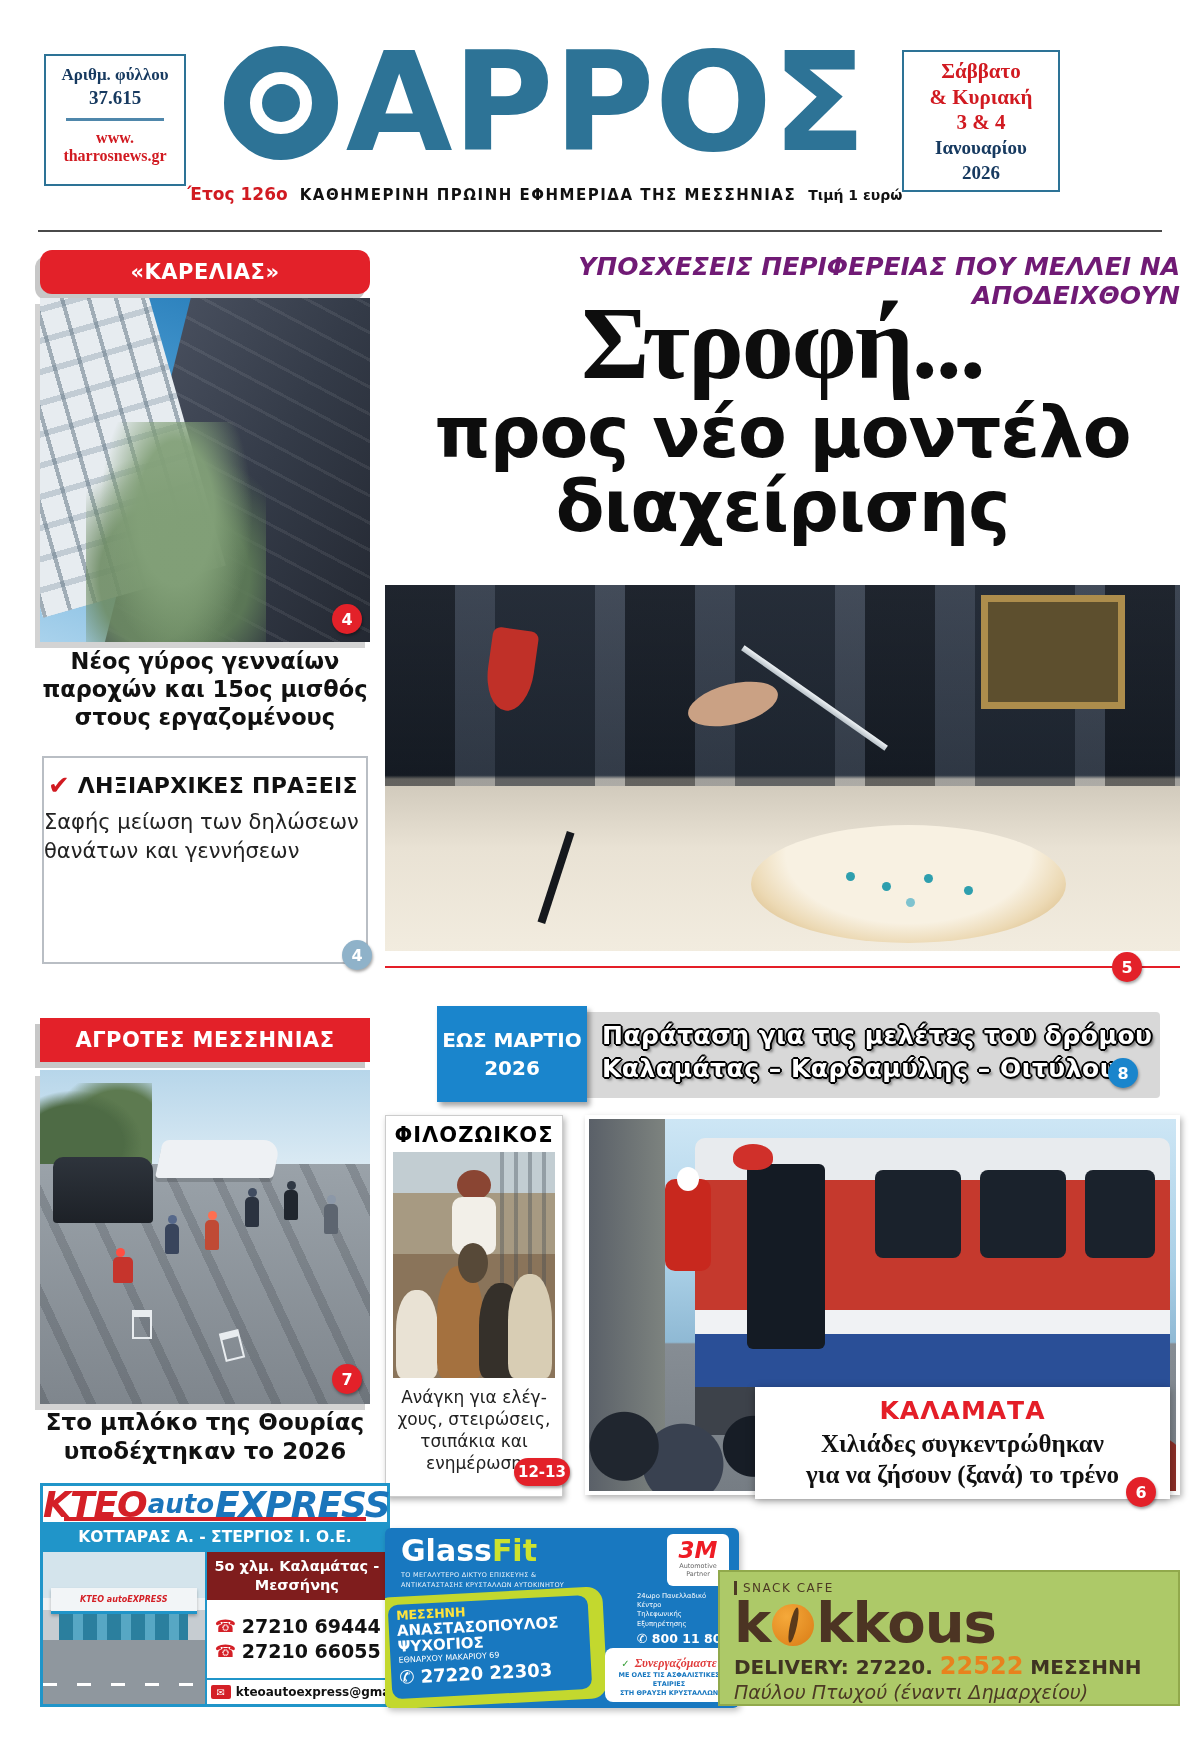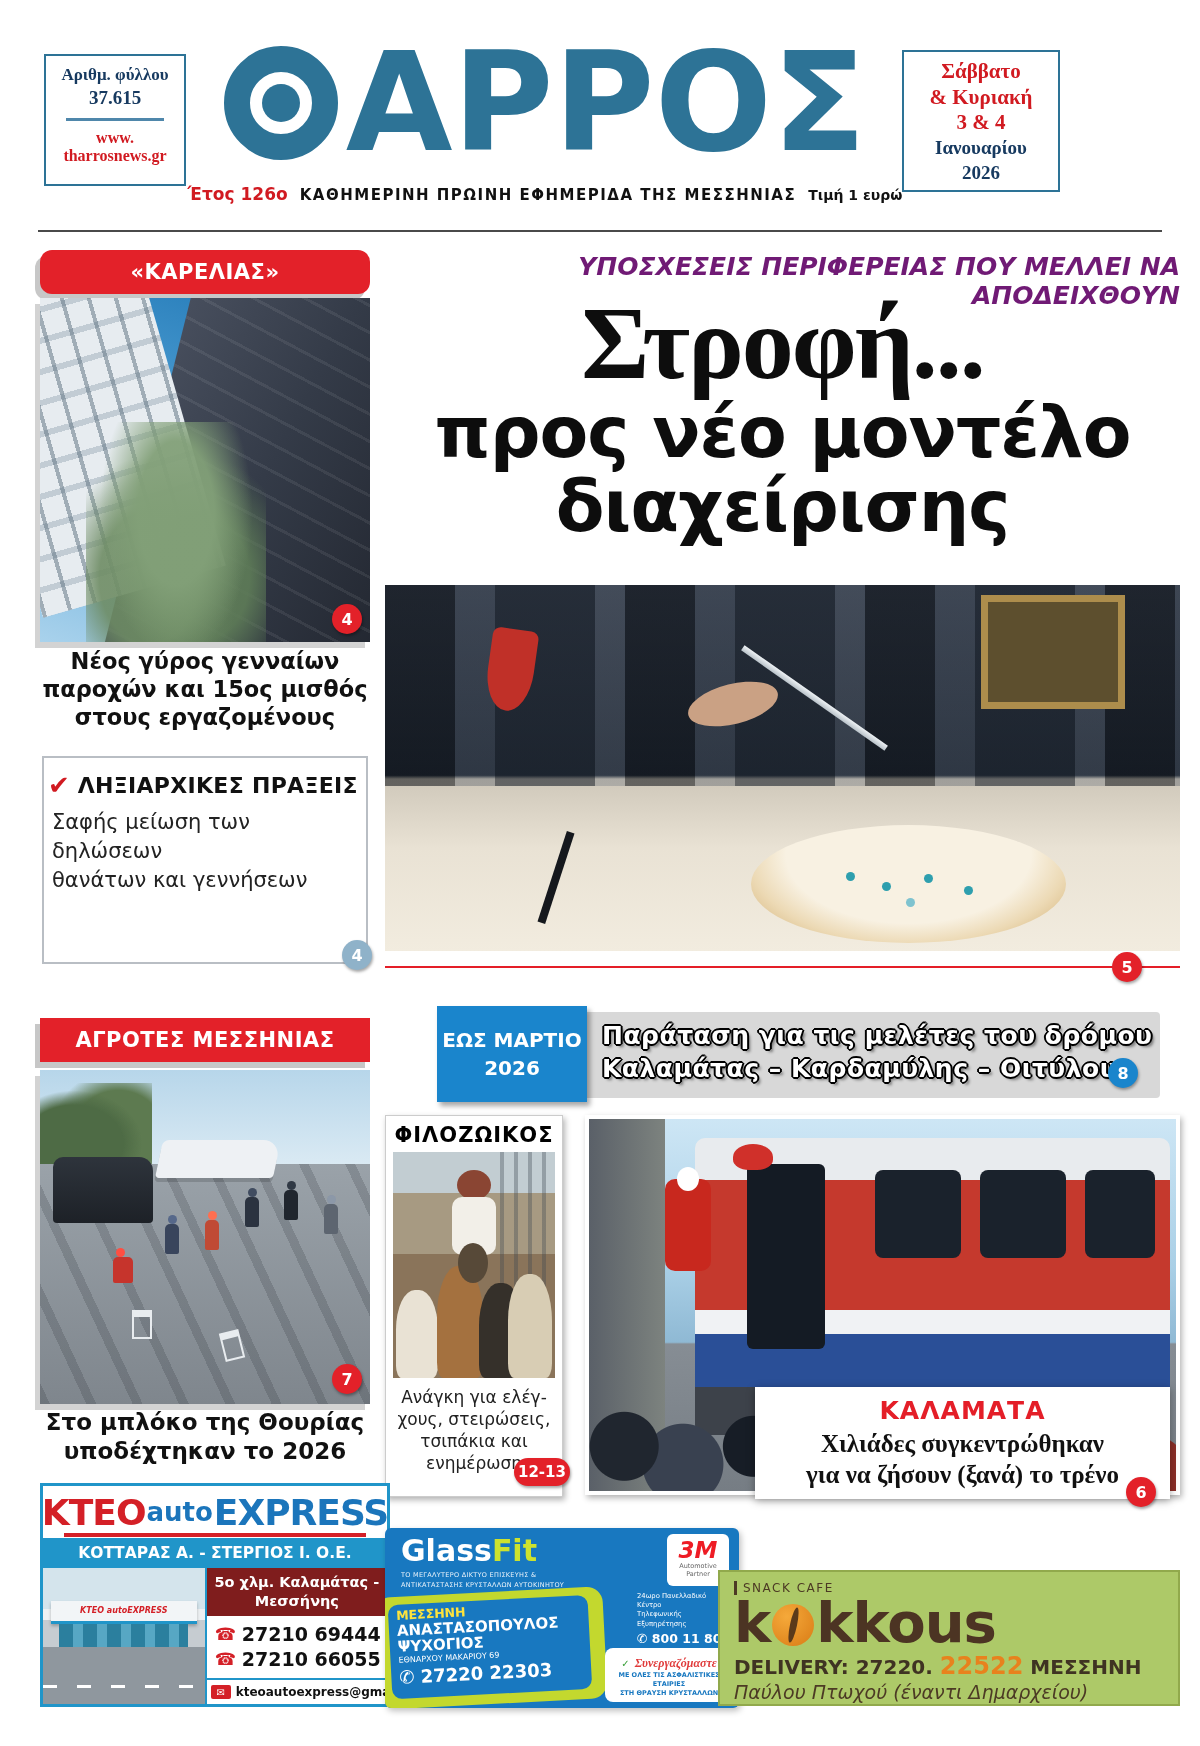--- a/index.html
+++ b/index.html
@@ -51,21 +51,21 @@
                       repeating-linear-gradient(0deg,#e7ecf0 0 24px,#c2ccd4 24px 30px);}
   .kp-tree{position:absolute;left:46px;bottom:-40px;width:180px;height:260px;
            background:radial-gradient(ellipse at 50% 35%,rgba(130,160,120,0.95) 0 30%,transparent 60%),
                       radial-gradient(ellipse at 35% 60%,rgba(110,140,100,0.9) 0 30%,transparent 55%),
                       radial-gradient(ellipse at 65% 60%,rgba(95,125,88,0.9) 0 28%,transparent 55%);}
   .caption-karelia{left:40px;top:648px;width:330px;font-size:22.5px;}
   .civil-box{left:42px;top:756px;width:326px;height:208px;border:2px solid #b9bec4;box-sizing:border-box;}
   .civil-title-row{display:flex;align-items:center;gap:8px;margin:14px 6px 10px 4px;}
   .check-icon{color:#d11a21;font-size:26px;font-weight:bold;line-height:1;}
   .civil-title{font-weight:bold;font-size:22px;color:#111;letter-spacing:0.3px;}
-  .civil-text{padding-left:8px;font-size:21px;line-height:1.38;color:#222;}
+  .civil-text{padding-left:0;font-size:21px;line-height:1.38;color:#222;}
   .band-farmers{left:40px;top:1018px;width:330px;height:44px;}
   .photo-farmers{left:40px;top:1070px;width:330px;height:334px;background:#7f868d;}
   .fp-sky{position:absolute;left:0;top:0;width:100%;height:30%;background:linear-gradient(#b7d6ea,#dcebf4);}
   .fp-trees{position:absolute;left:0;top:4%;width:34%;height:36%;
             background:radial-gradient(ellipse at 30% 50%,#4e6b45 0 45%,transparent 62%),
                        radial-gradient(ellipse at 70% 40%,#5d7a50 0 40%,transparent 60%);}
   .fp-road{position:absolute;left:0;bottom:0;width:100%;height:72%;
            background:repeating-linear-gradient(65deg,rgba(30,35,42,0.18) 0 9px,transparent 9px 42px),
                       linear-gradient(180deg,#9aa2a9 0,#7f868d 100%);}
   .fp-tent{position:absolute;left:36%;top:21%;width:118px;height:38px;background:#eef1f4;border-radius:6px 18px 4px 4px;
@@ -151,22 +151,22 @@
                        radial-gradient(circle at 96% 86%,#8c2f28 0 34px,transparent 35px);}
   .kalamata-box{left:755px;top:1387px;width:415px;height:112px;background:#fff;text-align:center;
                 box-shadow:0 2px 8px rgba(0,0,0,0.35);padding-top:9px;box-sizing:border-box;}
   .kalamata-title{color:#e41e28;font-weight:bold;font-size:25px;letter-spacing:1px;}
   .kalamata-caption{font-family:"Liberation Serif",serif;font-weight:bold;font-size:25px;line-height:1.25;color:#111;margin-top:3px;}
   .badge-train{left:1126px;top:1477px;}
 
   
   .kteo-ad{left:40px;top:1483px;width:350px;height:224px;border:3px solid #2095c9;background:#fff;
            box-sizing:border-box;display:flex;flex-direction:column;}
-  .kteo-logo-row{height:52px;display:flex;align-items:center;justify-content:center;gap:1px;
-                 font-weight:bold;position:relative;flex:0 0 auto;}
+  .kteo-logo-row{height:36px;display:flex;align-items:center;justify-content:space-between;gap:1px;
+                 font-style:italic;font-weight:bold;position:relative;flex:0 0 auto;}
   .kteo-red{color:#d42027;font-size:36px;letter-spacing:-1px;}
   .kteo-auto{color:#1b75bb;font-size:26px;}
   .kteo-express{color:#1b75bb;font-size:36px;letter-spacing:-1px;}
   .kteo-underline{position:absolute;bottom:1px;left:6%;width:88%;height:4px;background:#d42027;}
   .kteo-owners{height:30px;background:#2095c9;color:#fff;font-weight:bold;font-size:15.5px;
                display:flex;align-items:center;justify-content:center;flex:0 0 auto;}
   .kteo-bottom{flex:1;display:flex;min-height:0;}
   .kteo-photo{width:47%;position:relative;border-right:2px solid #2095c9;overflow:hidden;
               background:linear-gradient(#d4e4ec 0 30%,#eef1f3 30% 38%,#c6ccd1 38% 58%,#8f979e 58% 100%);}
   .ktp-canopy{position:absolute;left:5%;top:24%;width:90%;height:15%;background:#f2f5f7;border-bottom:3px solid #2095c9;

